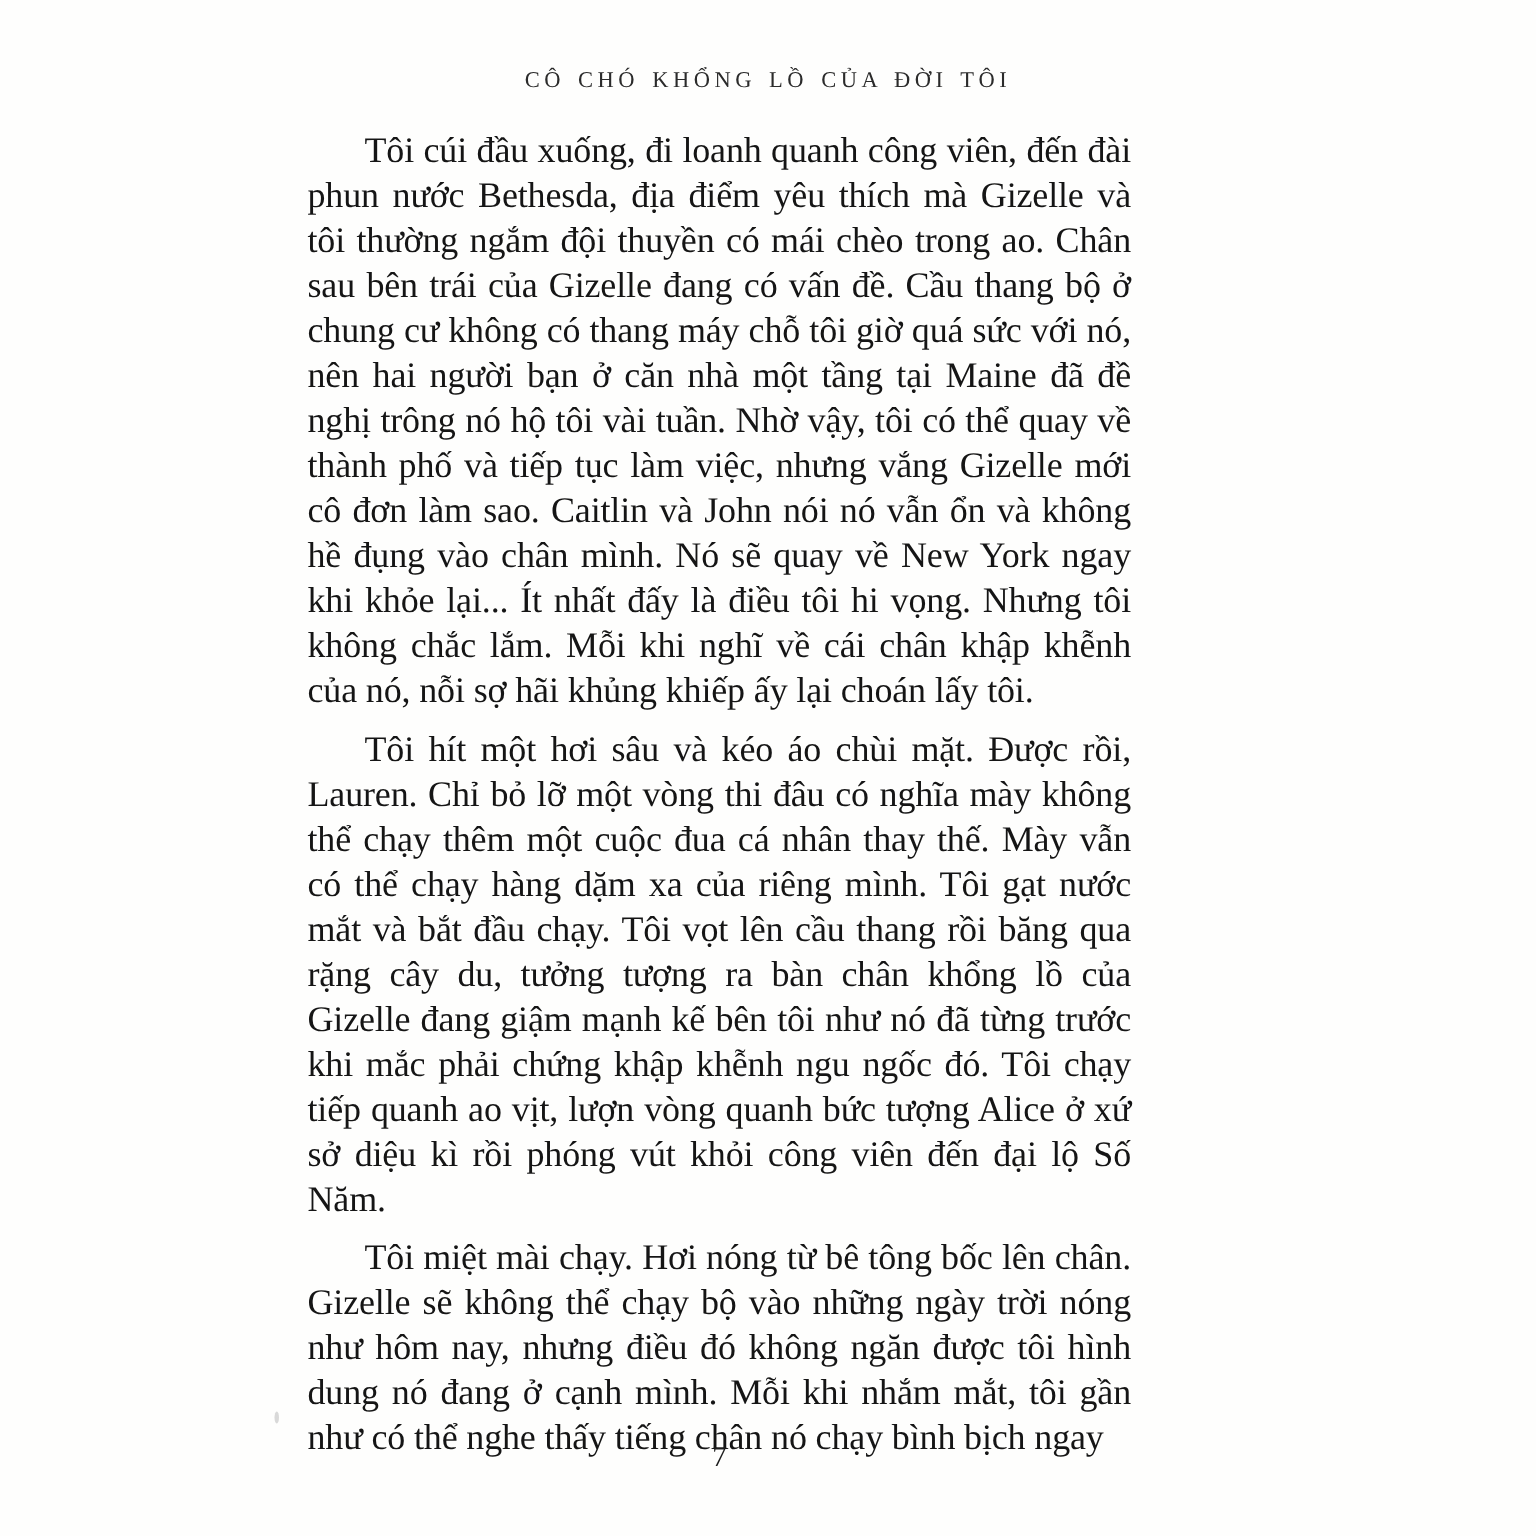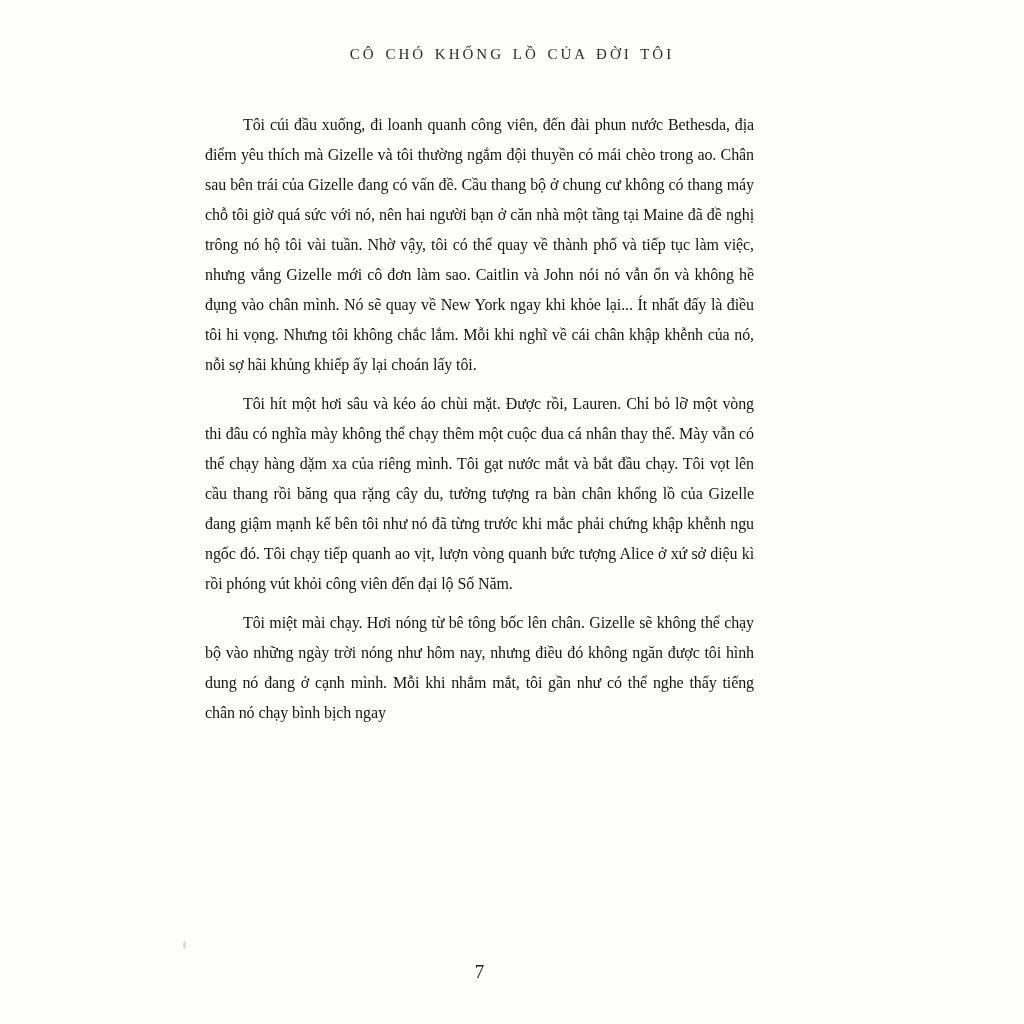--- a/index.html
+++ b/index.html
@@ -26,25 +26,24 @@
     letter-spacing: 3px;
     word-spacing: 2px;
     color: #2b2b2b;
     font-weight: 400;
   }
   .page-body {
     position: absolute;
     top: 86px;
     left: 205px;
     width: 549px;
-    font-size: 16px;
+    font-size: 24px;
     line-height: 30px;
     text-align: justify;
     letter-spacing: -0.1px;
-    margin-top: 24px;
   }
   .page-body p {
     margin: 0 0 9px 0;
     text-indent: 38px;
   }
   .page-body p:last-child {
     margin-bottom: 0;
     font-family: Liberation Serif, serif;
   }
   .italic {

